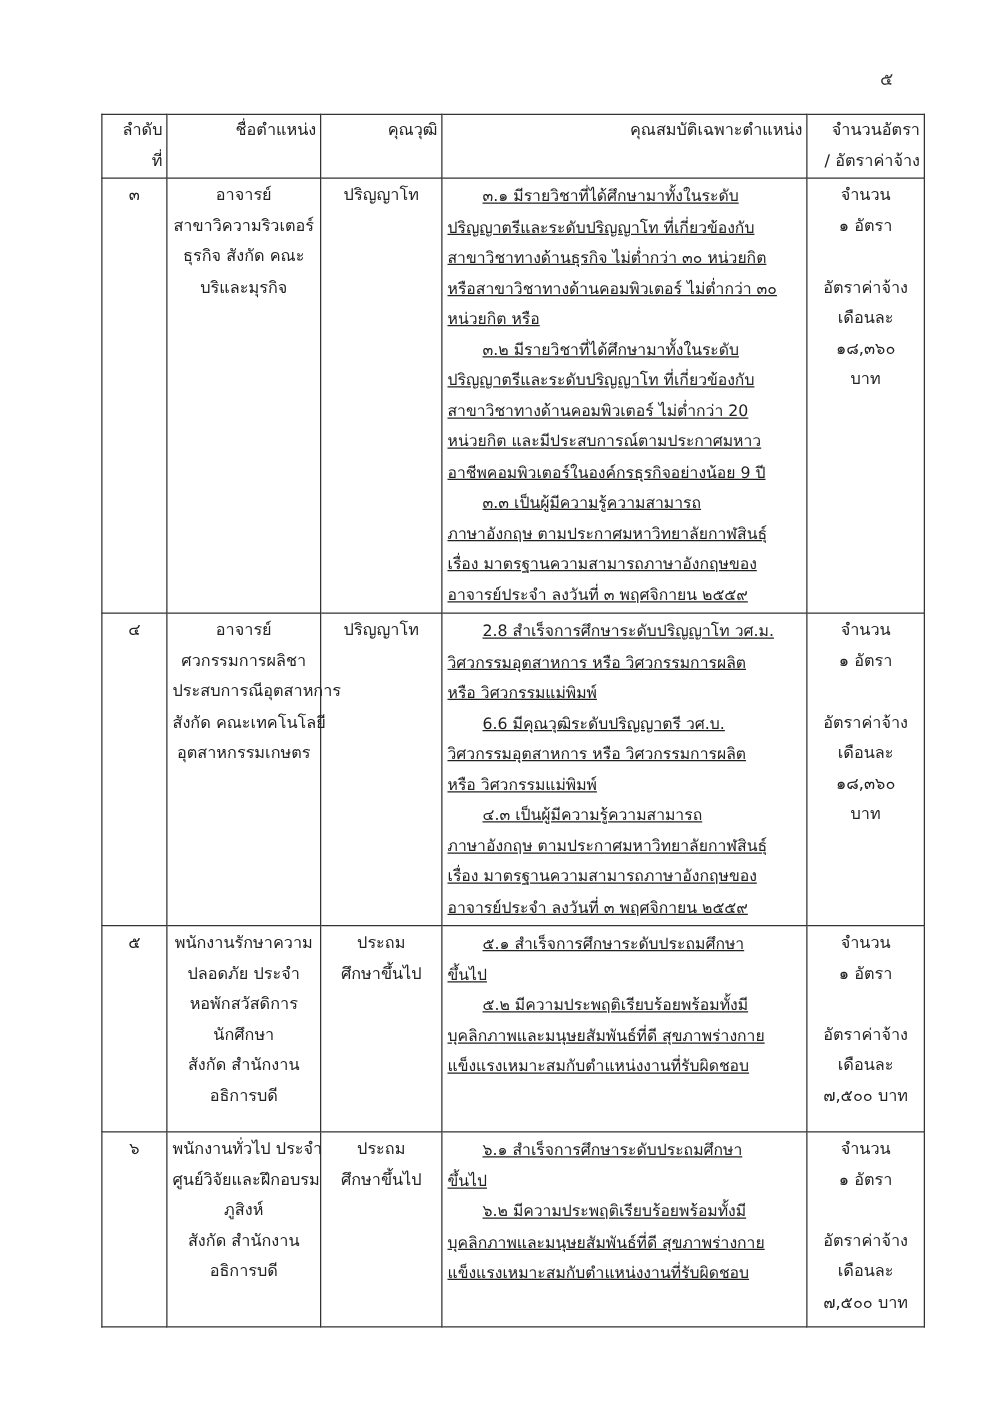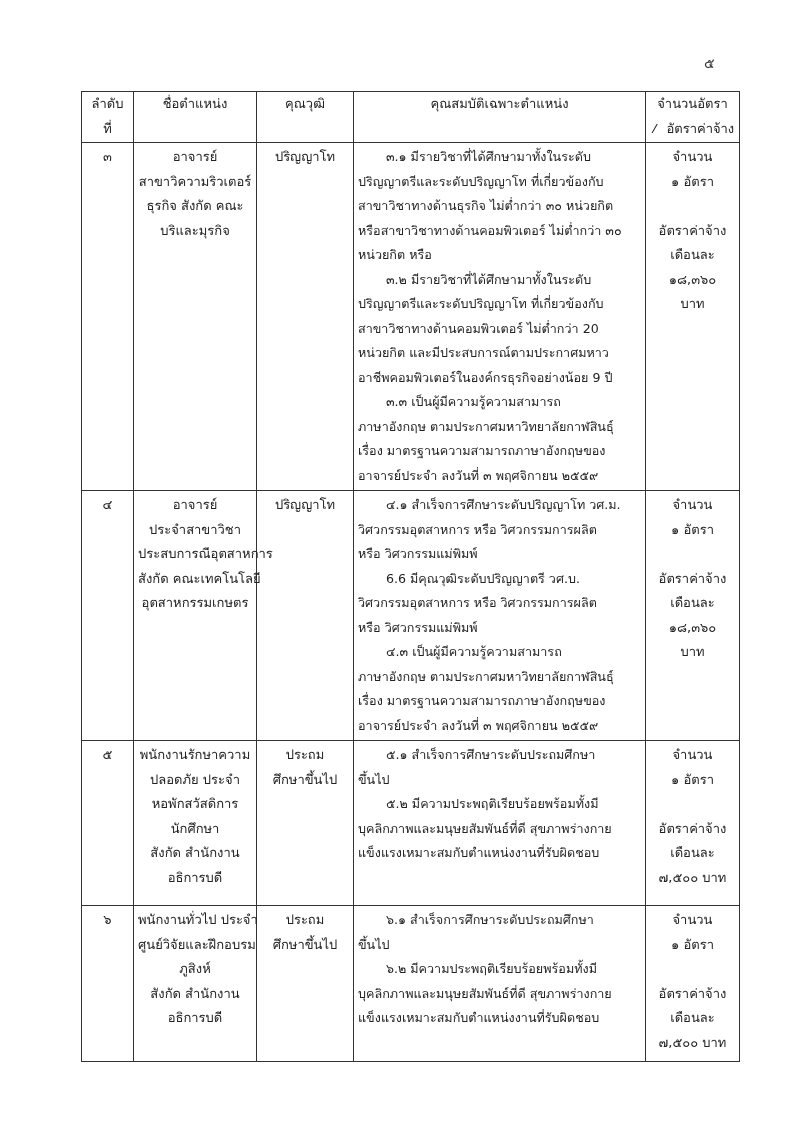--- a/index.html
+++ b/index.html
@@ -3,31 +3,31 @@
 <meta charset="utf-8">
 <style>
   html, body { margin: 0; padding: 0; background: #ffffff; }
   body { width: 800px; height: 1132px; position: relative; overflow: hidden;
          font-family: "DejaVu Sans", "Liberation Sans", sans-serif; color: #222; }
   .page-number { position: absolute; top: 52px; left: 704px; font-size: 14px; color: #333; }
   table.positions { position: absolute; top: 91px; left: 81px; border-collapse: collapse;
          table-layout: fixed; width: 658px; }
   table.positions th, table.positions td { border: 1.5px solid #333; vertical-align: top;
          font-size: 13px; line-height: 24.5px; padding: 2px 4px; font-weight: normal; }
-  table.positions th { text-align: center; line-height: 25px; padding: 0 3px; font-family: Liberation Mono, monospace; }
+  table.positions th { text-align: right; line-height: 25px; padding: 0 3px; }
   col.c-no { width: 52px; } col.c-name { width: 123px; } col.c-qual { width: 97px; }
   col.c-spec { width: 292px; } col.c-rate { width: 94px; }
   .center { text-align: center; }
   .line { display: block; white-space: nowrap; }
   .indent { padding-left: 28px; }
   .spacer { display: block; height: 24.5px; }
   tr.row-3 { height: 339px; } tr.row-4 { height: 240px; }
   tr.row-5 { height: 165px; } tr.row-6 { height: 156px; }
   td.spec { padding-left: 5px; }
-  td.spec .line { font-size: 12.6px; }
+  td.spec .line { font-size: 12.6px; text-decoration: underline; }
 </style>
 </head>
 <body>
 
 <div class="page-number">๕</div>
 
 <table class="positions">
   <colgroup>
     <col class="c-no">
       <col class="c-name">
@@ -89,30 +89,30 @@
           <span class="line">๑๘,๓๖๐</span>
           <span class="line">บาท</span>
         </td>
       </tr>
       <tr class="row-4">
         <td class="center">
           <span class="line">๔</span>
         </td>
         <td class="center">
           <span class="line">อาจารย์</span>
-          <span class="line">ประจำสาขาวิชา</span>
+          <span class="line">ศวกรรมการผลิชา</span>
           <span class="line">ประสบการณีอุตสาหการ</span>
           <span class="line">สังกัด คณะเทคโนโลยี</span>
           <span class="line">อุตสาหกรรมเกษตร</span>
         </td>
         <td class="center">
           <span class="line">ปริญญาโท</span>
         </td>
         <td class="spec">
-          <span class="line indent">๔.๑ สำเร็จการศึกษาระดับปริญญาโท วศ.ม.</span>
+          <span class="line indent">2.8 สำเร็จการศึกษาระดับปริญญาโท วศ.ม.</span>
           <span class="line">วิศวกรรมอุตสาหการ หรือ วิศวกรรมการผลิต</span>
           <span class="line">หรือ วิศวกรรมแม่พิมพ์</span>
           <span class="line indent">6.6 มีคุณวุฒิระดับปริญญาตรี วศ.บ.</span>
           <span class="line">วิศวกรรมอุตสาหการ หรือ วิศวกรรมการผลิต</span>
           <span class="line">หรือ วิศวกรรมแม่พิมพ์</span>
           <span class="line indent">๔.๓ เป็นผู้มีความรู้ความสามารถ</span>
           <span class="line">ภาษาอังกฤษ ตามประกาศมหาวิทยาลัยกาฬสินธุ์</span>
           <span class="line">เรื่อง มาตรฐานความสามารถภาษาอังกฤษของ</span>
           <span class="line">อาจารย์ประจำ ลงวันที่ ๓ พฤศจิกายน ๒๕๕๙</span>
         </td>

